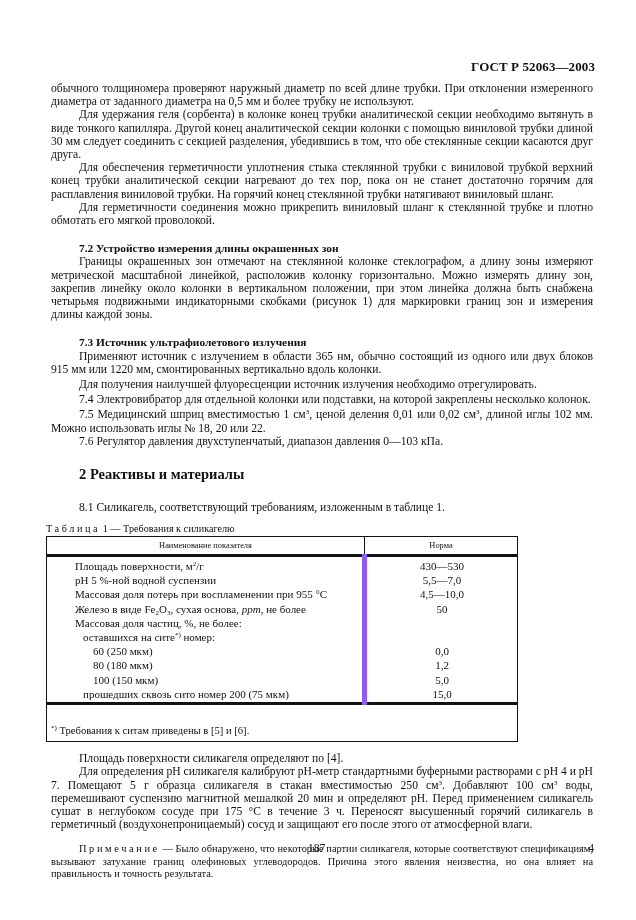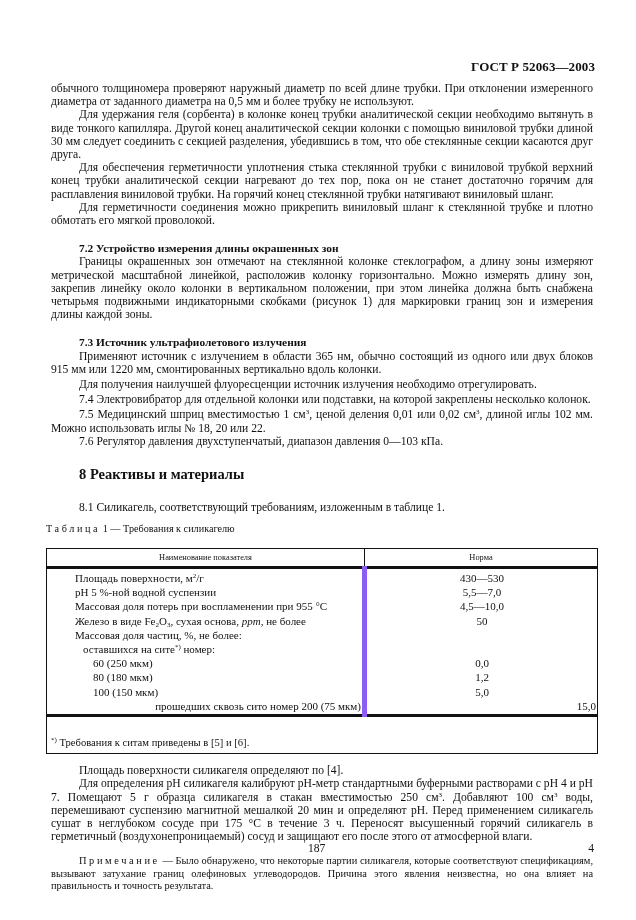--- a/index.html
+++ b/index.html
@@ -19,32 +19,32 @@
     .gap1 { margin-top: 2px; }
     .h1 {
       font-weight: bold; font-size: 14.5px; margin-left: 28px;
       margin-top: 20px; margin-bottom: 20px;
     }
     .sp { letter-spacing: 2.6px; }
     sup { font-size: 7px; line-height: 0; vertical-align: 4px; }
     sub { font-size: 7px; line-height: 0; vertical-align: -2px; }
     .table-caption { margin-top: 8px; font-size: 10.2px; margin-left: -5px; }
     table.t1 {
-      margin-top: 12px; margin-left: -5px; width: 552px;
+      margin-top: 0; margin-left: -5px; width: 472px;
       border-collapse: collapse; border: 1px solid #111; font-size: 11px; line-height: 12.2px;
     }
     table.t1 th {
       font-weight: normal; font-size: 8.4px; padding: 3px 0 2px 0;
       border-bottom: 3px solid #111; text-align: center;
     }
     table.t1 th.c1 { border-right: 1px solid #111; width: 317px; }
     table.t1 td.c1 { border-right: 5px solid #8b5cf6; padding-left: 28px; }
     table.t1 td.c2 { text-align: center; }
     table.t1 tr.first td { padding-top: 3px; }
-    table.t1 tr.last td { padding-bottom: 2px; text-align: right; }
+    table.t1 tr.last td { padding-bottom: 2px; }
     .l2 { padding-left: 8px; display: inline-block; font-family: Liberation Serif, serif; }
     .l3 { padding-left: 18px; display: inline-block; }
     table.t1 td.foot {
       border-top: 3px solid #111; padding: 20px 0 4px 4px; font-size: 10.6px;
     }
     .after { margin-top: 10px; }
     .note { margin-top: 12px; font-size: 10.4px; line-height: 12.2px; }
     .page-num { position: absolute; top: 842px; left: 308px; font-size: 11.6px; }
     .page-right { position: absolute; top: 842px; right: 42px; font-size: 11.6px; }
   </style>
@@ -62,21 +62,21 @@
   <div class="subhead">7.2 Устройство измерения длины окрашенных зон</div>
   <p class="ind">Границы окрашенных зон отмечают на стеклянной колонке стеклографом, а длину зоны измеряют метрической масштабной линейкой, расположив колонку горизонтально. Можно измерять длину зон, закрепив линейку около колонки в вертикальном положении, при этом линейка должна быть снабжена четырьмя подвижными индикаторными скобками (рисунок 1) для маркировки границ зон и измерения длины каждой зоны.</p>
 
   <div class="subhead">7.3 Источник ультрафиолетового излучения</div>
   <p class="ind">Применяют источник с излучением в области 365 нм, обычно состоящий из одного или двух блоков 915 мм или 1220 мм, смонтированных вертикально вдоль колонки.</p>
   <p class="ind gap1">Для получения наилучшей флуоресценции источник излучения необходимо отрегулировать.</p>
   <p class="ind gap1">7.4 Электровибратор для отдельной колонки или подставки, на которой закреплены несколько колонок.</p>
   <p class="ind gap1"><span>7.5 Медицинский шприц вместимостью 1 см</span><sup>3</sup><span>, ценой деления 0,01 или 0,02 см</span><sup>3</sup><span>, длиной иглы 102 мм. Можно использовать иглы № 18, 20 или 22.</span></p>
   <p class="ind">7.6 Регулятор давления двухступенчатый, диапазон давления 0—103 кПа.</p>
 
-  <div class="h1">8 Реактивы и материалы</div>
+  <div class="h1">2 Реактивы и материалы</div>
 
   <p class="ind">8.1 Силикагель, соответствующий требованиям, изложенным в таблице 1.</p>
 
   <div class="table-caption"><span class="sp">Таблица</span><span> 1 — Требования к силикагелю</span></div>
 
   <table class="t1">
     <thead>
       <tr>
         <th class="c1">Наименование показателя</th>
         <th class="c2">Норма</th>

